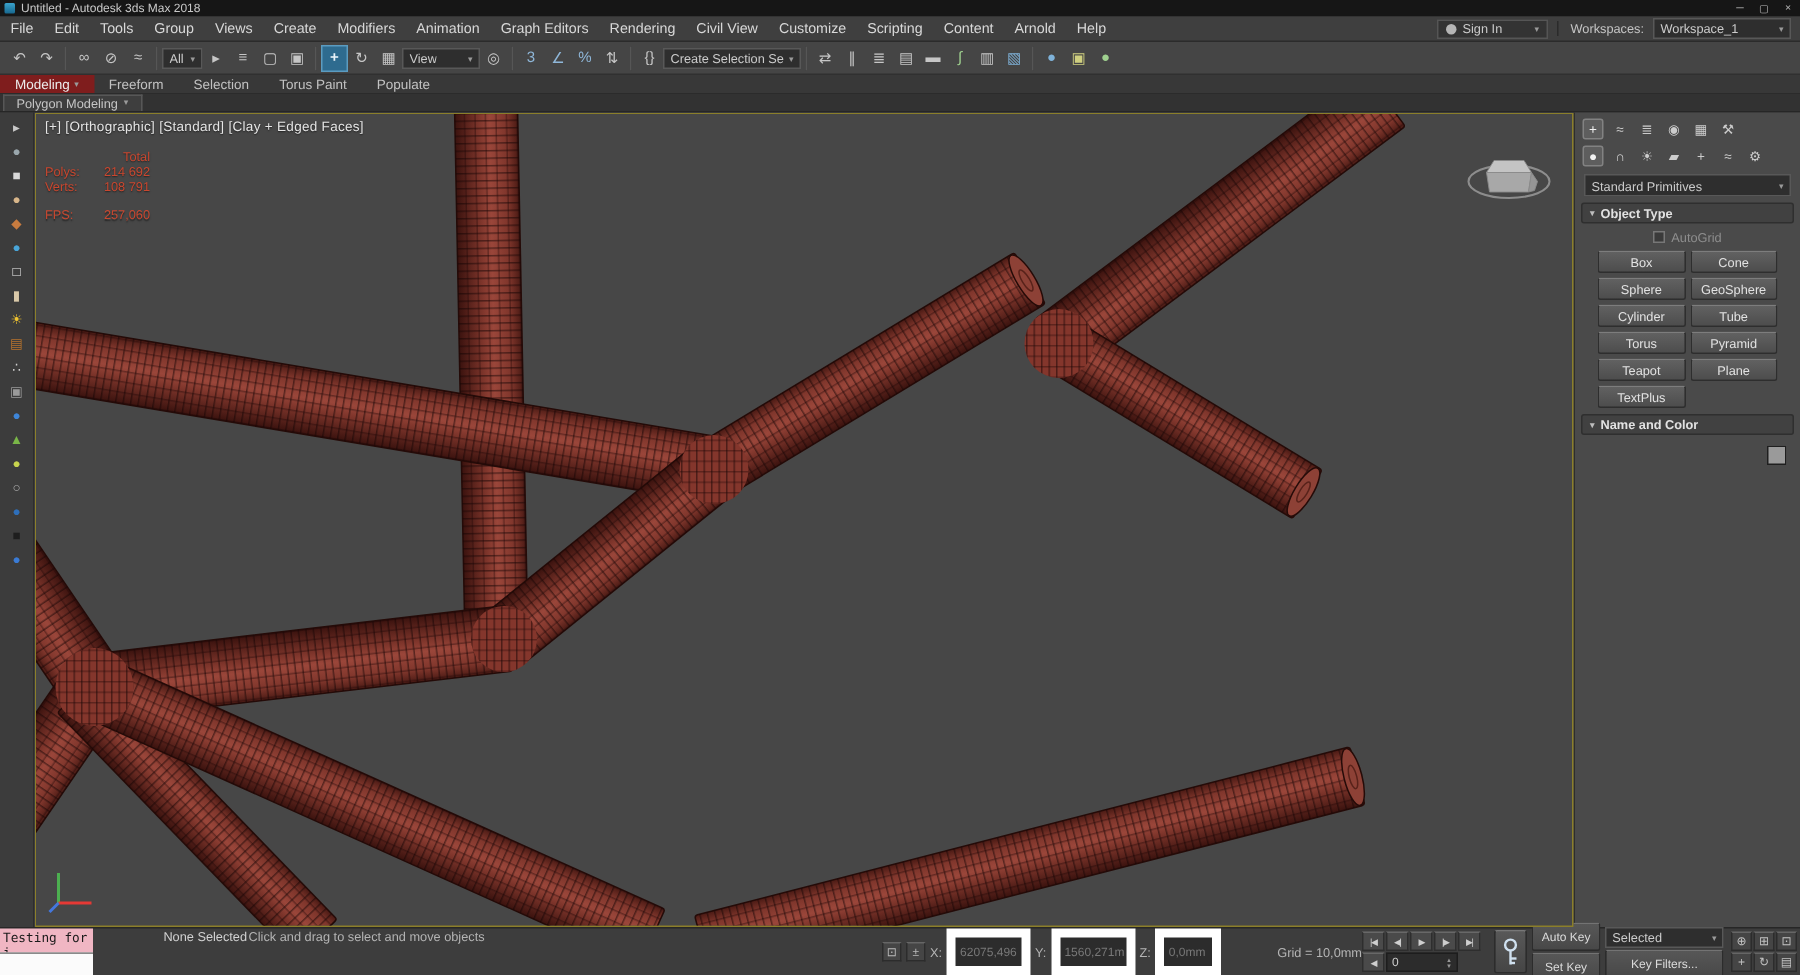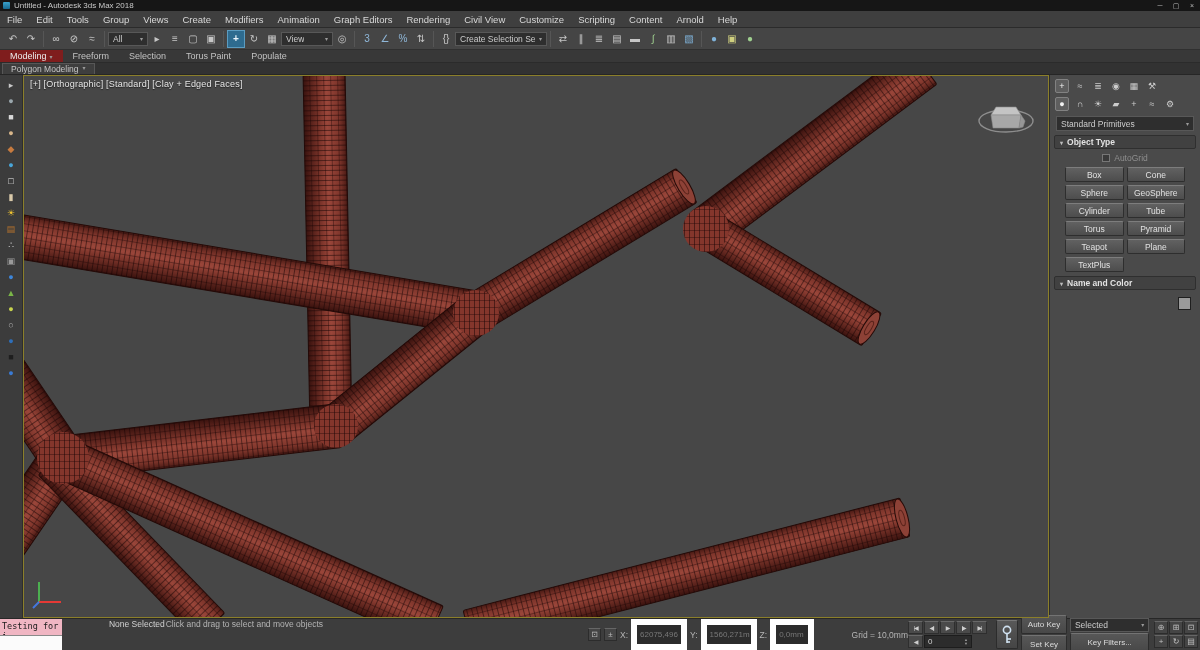--- a/index.html
+++ b/index.html
@@ -130,31 +130,43 @@
         <div class="menu-item">Animation</div>
         <div class="menu-item">Graph Editors</div>
         <div class="menu-item">Rendering</div>
         <div class="menu-item">Civil View</div>
         <div class="menu-item">Customize</div>
         <div class="menu-item">Scripting</div>
         <div class="menu-item">Content</div>
         <div class="menu-item">Arnold</div>
         <div class="menu-item">Help</div>
       </div>
+    <div id="menu-right">
+      <div class="signin">
+        <span class="person-icon"></span>
+        <span>Sign In</span>
+        <span class="arr">▾</span>
+      </div>
+      <span class="ws-label">Workspaces:</span>
+      <div class="dd ws-dd">
+        <span>Workspace_1</span>
+        <span class="arr">▾</span>
+      </div>
+    </div>
   </div>
 
   <div id="toolbar">
       <div class="icon-btn">↶</div>
       <div class="icon-btn">↷</div>
       <div class="tsep"></div>
       <div class="icon-btn">∞</div>
       <div class="icon-btn">⊘</div>
       <div class="icon-btn">≈</div>
       <div class="tsep"></div>
-      <div class="dd" style="width: 40px;">
+      <div class="dd" style="width: 27px;">
         <div class="dd-label" style="overflow: hidden;">All</div>
         <div class="arr" style="margin-left: auto;">▾</div>
       </div>
       <div class="icon-btn">▸</div>
       <div class="icon-btn">≡</div>
       <div class="icon-btn">▢</div>
       <div class="icon-btn">▣</div>
       <div class="tsep"></div>
       <div class="icon-btn active">+</div>
       <div class="icon-btn">↻</div>
@@ -305,20 +317,38 @@
             <circle cx="682" cy="153" r="23" fill="#84362c"></circle>
             <circle cx="682" cy="153" r="23" fill="url(#wire)"></circle>
             <circle cx="312" cy="350" r="22" fill="#84362c"></circle>
             <circle cx="312" cy="350" r="22" fill="url(#wire)"></circle>
             <circle cx="39" cy="382" r="26" fill="#84362c"></circle>
             <circle cx="39" cy="382" r="26" fill="url(#wire)"></circle>
           </g>
       </svg>
 
       <div class="vp-label">[+]  [Orthographic]  [Standard]  [Clay + Edged Faces]</div>
+      <div class="vp-stats" id="vp-stats">
+          <div class="srow">
+            <div class="slb"></div>
+            <div class="sv">Total</div>
+          </div>
+          <div class="srow">
+            <div class="slb">Polys:</div>
+            <div class="sv">214 692</div>
+          </div>
+          <div class="srow">
+            <div class="slb">Verts:</div>
+            <div class="sv">108 791</div>
+          </div>
+          <div class="srow gap">
+            <div class="slb">FPS:</div>
+            <div class="sv">257,060</div>
+          </div>
+        </div>
 
       <svg class="viewcube" width="58" height="48">
         <ellipse cx="29" cy="26" rx="27" ry="11" fill="none" stroke="#9a9a9a" stroke-width="1.4" opacity="0.85"></ellipse>
         <polygon points="19,12 39,12 44,20 14,20" fill="#c4c4c4" stroke="#8a8a8a" stroke-width="0.6"></polygon>
         <polygon points="14,20 44,20 42,33 16,33" fill="#a8a8a8" stroke="#8a8a8a" stroke-width="0.6"></polygon>
         <polygon points="44,20 48,26 46,32 42,33" fill="#969696" stroke="#8a8a8a" stroke-width="0.6"></polygon>
       </svg>
 
       <svg class="axis" width="40" height="40">
         <line x1="8" y1="32" x2="8" y2="12" stroke="#4caf50" stroke-width="2"></line>

